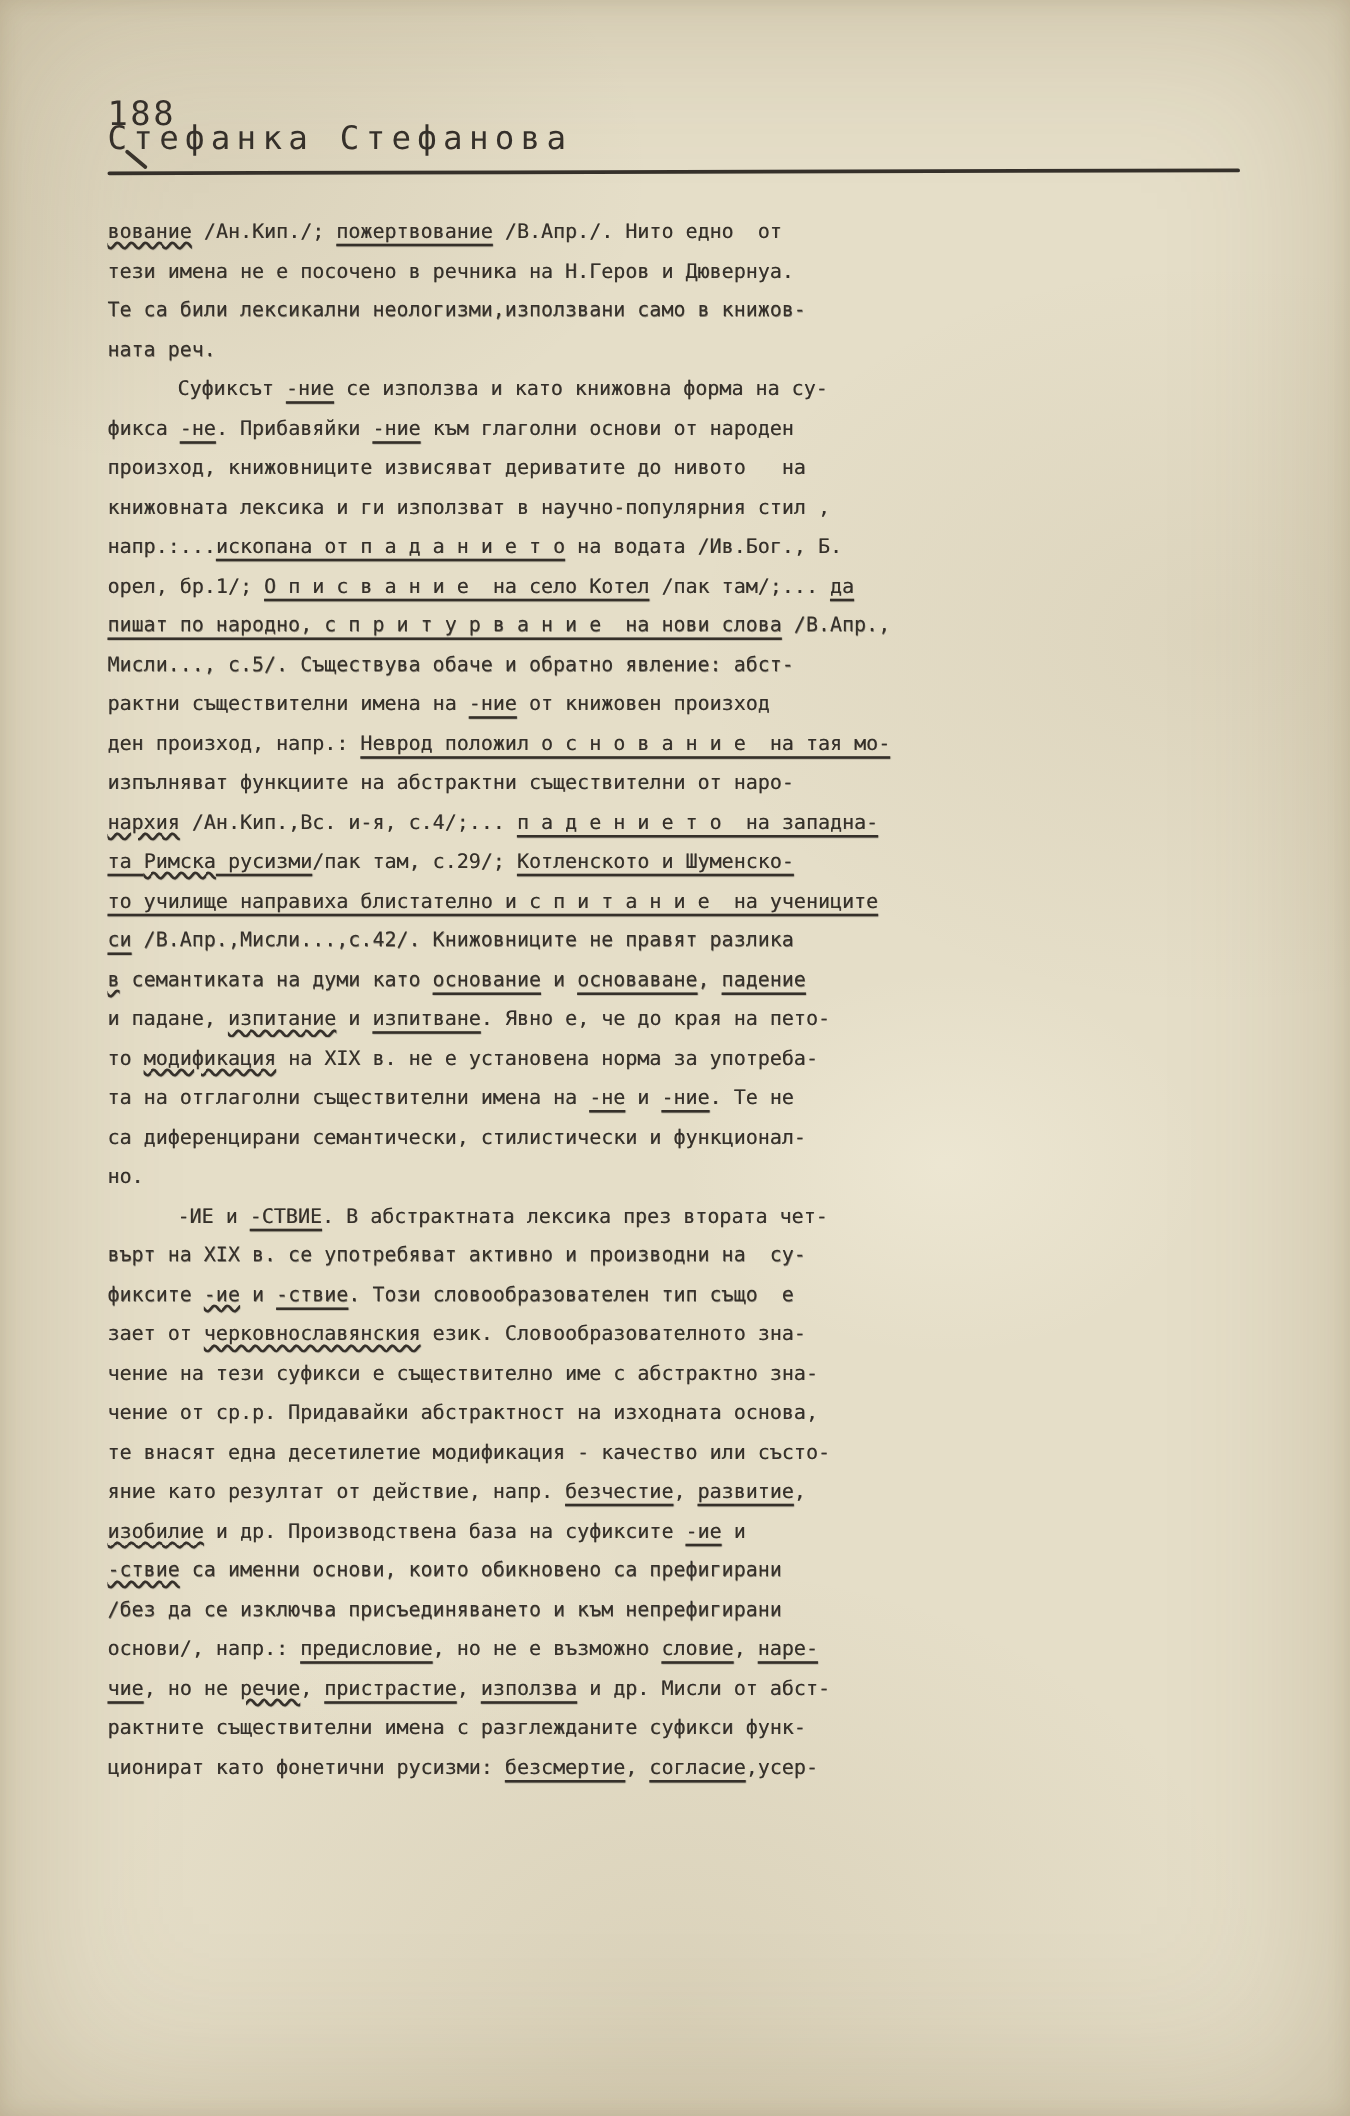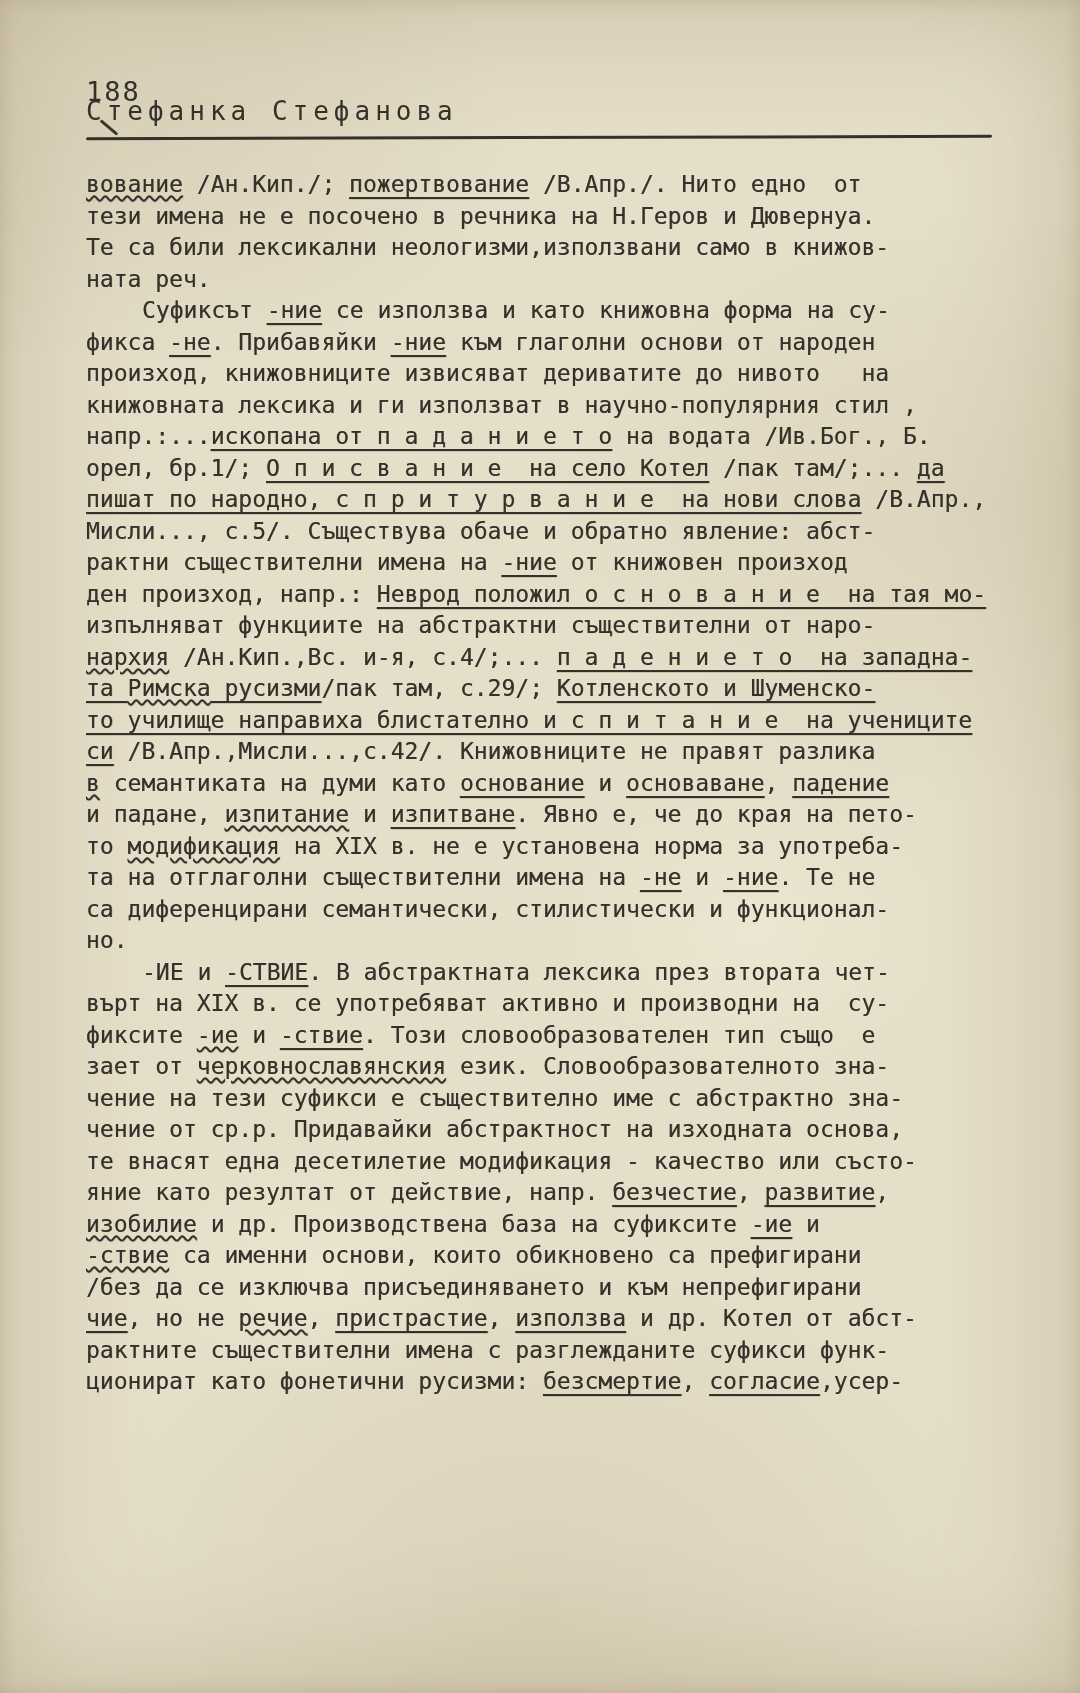--- a/index.html
+++ b/index.html
@@ -51,21 +51,21 @@
     left: 98px;
     top: 126px;
     width: 22px;
     height: 3px;
     background: #3a342c;
     border-radius: 2px;
     transform: rotate(40deg);
   }
   .text-body {
     margin: 30px 88px 0 86px;
-    font-size: 23px;
+    font-size: 16px;
     line-height: 31.5px;
     text-shadow: 0.3px 0.3px 0.4px rgba(53,48,42,0.55);
   }
   .line { white-space: pre; }
   .line.indent { padding-left: 56px; }
   .u-solid {
     text-decoration: underline;
     text-decoration-thickness: 2px;
     text-underline-offset: 5px;
   }
@@ -116,17 +116,18 @@
       <div class="line"><span>върт на XIX в. се употребяват активно и производни на  су-</span></div>
       <div class="line"><span>фиксите </span><span class="u-wavy">-ие</span><span> и </span><span class="u-solid">-ствие</span><span>. Този словообразователен тип също  е</span></div>
       <div class="line"><span>зает от </span><span class="u-wavy">черковнославянския</span><span> език. Словообразователното зна-</span></div>
       <div class="line"><span>чение на тези суфикси е съществително име с абстрактно зна-</span></div>
       <div class="line"><span>чение от ср.р. Придавайки абстрактност на изходната основа,</span></div>
       <div class="line"><span>те внасят една десетилетие модификация - качество или състо-</span></div>
       <div class="line"><span>яние като резултат от действие, напр. </span><span class="u-solid">безчестие</span><span>, </span><span class="u-solid">развитие</span><span>,</span></div>
       <div class="line"><span class="u-wavy">изобилие</span><span> и др. Производствена база на суфиксите </span><span class="u-solid">-ие</span><span> и</span></div>
       <div class="line"><span class="u-wavy">-ствие</span><span> са именни основи, които обикновено са префигирани</span></div>
       <div class="line"><span>/без да се изключва присъединяването и към непрефигирани</span></div>
-      <div class="line"><span class="u-solid">чие</span><span>, но не </span><span class="u-wavy">речие</span><span>, </span><span class="u-solid">пристрастие</span><span>, </span><span class="u-solid">използва</span><span> и др. Котел от абст-</span></div>
+      <div class="line"><span>основи/, напр.: </span><span class="u-solid">предисловие</span><span>, но не е възможно </span><span class="u-solid">словие</span><span>, </span><span class="u-solid">наре-</span></div>
+      <div class="line"><span class="u-solid">чие</span><span>, но не </span><span class="u-wavy">речие</span><span>, </span><span class="u-solid">пристрастие</span><span>, </span><span class="u-solid">използва</span><span> и др. Мисли от абст-</span></div>
       <div class="line"><span>рактните съществителни имена с разглежданите суфикси функ-</span></div>
       <div class="line"><span>ционират като фонетични русизми: </span><span class="u-solid">безсмертие</span><span>, </span><span class="u-solid">согласие</span><span>,усер-</span></div>
     </div>
 </div>
 
 </body></html>

